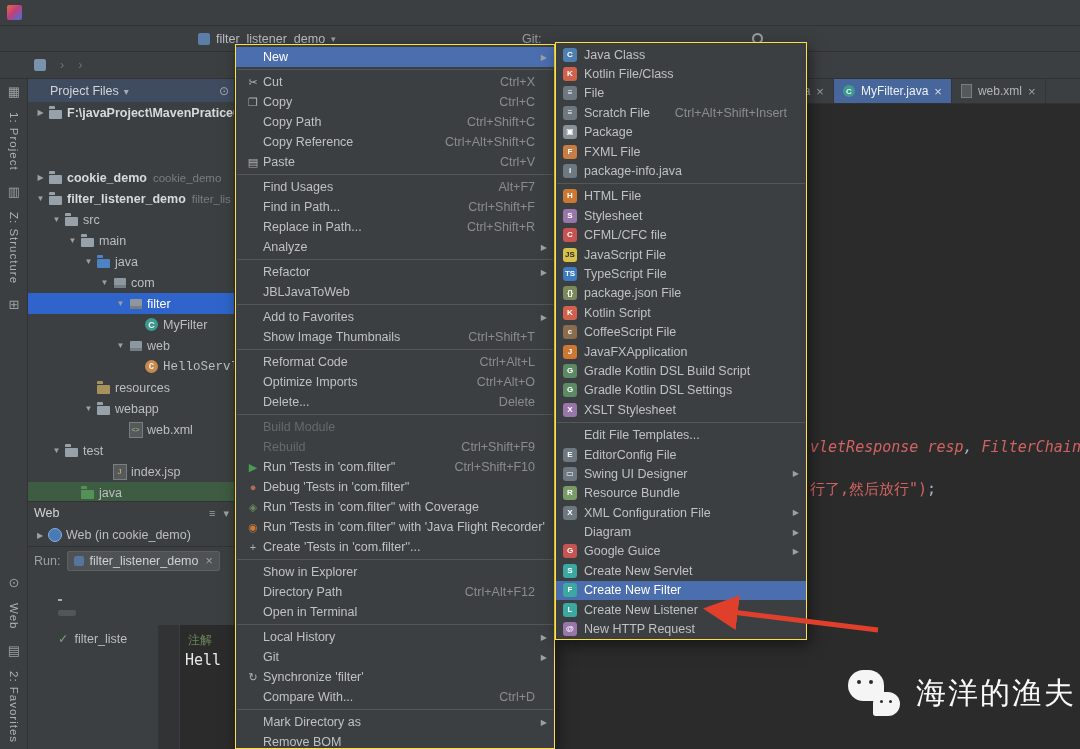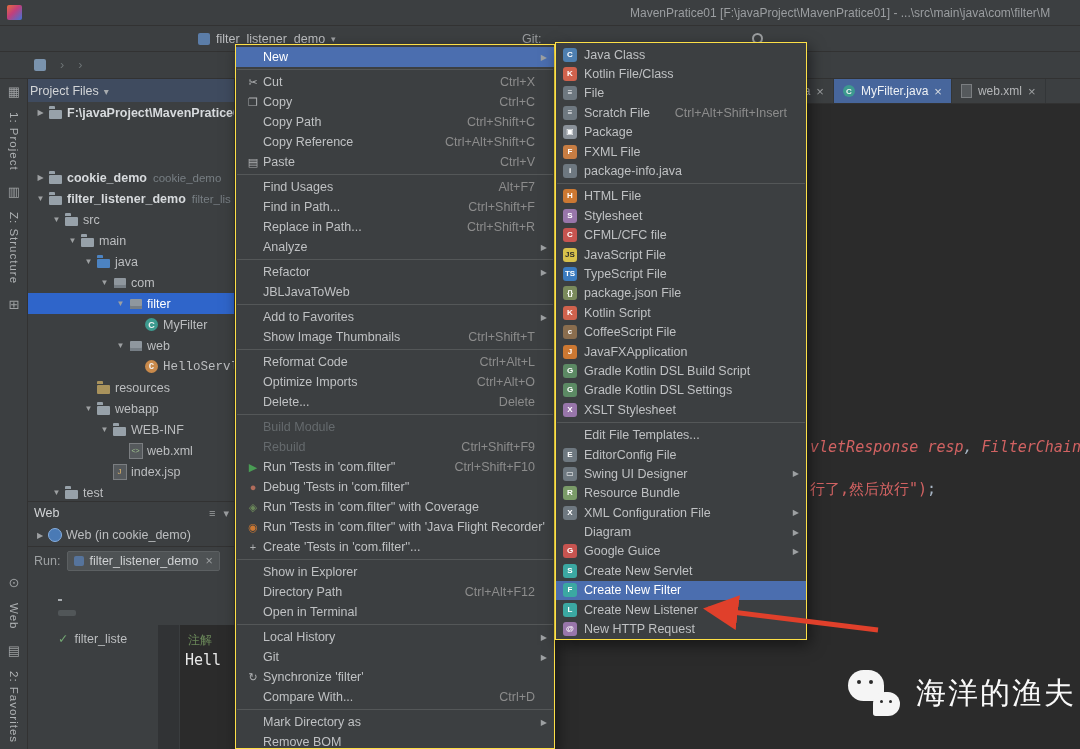--- a/index.html
+++ b/index.html
@@ -31,21 +31,21 @@
 
 #stripe{left:0;top:79px;width:28px;height:670px;background:#3c3f41;border-right:1px solid #323232;z-index:4}
 #stripe-top,#stripe-bottom{position:absolute;left:0;width:28px;display:flex;flex-direction:column;align-items:center;gap:14px}
 #stripe-top{top:6px}
 #stripe-bottom{bottom:6px}
 .sglyph{font-size:13px;color:#9da0a2;line-height:1}
 .slabel{writing-mode:vertical-rl;font-size:11.5px;color:#aeb1b3;letter-spacing:1px;white-space:nowrap}
 .sitem{display:flex;flex-direction:column;align-items:center;cursor:default}
 
 #project-panel{left:28px;top:79px;width:207px;height:670px;background:#3c3f41;border-right:1px solid #323232;z-index:4;overflow:hidden}
-#pf-header{position:absolute;left:0;top:0;width:223px;height:23px;background:#3f4b5f;display:flex;align-items:center;padding:0 2px;color:#d3d5d7}
+#pf-header{position:absolute;left:0;top:0;width:223px;height:23px;background:#3f4b5f;display:flex;align-items:center;padding:0 22px;color:#d3d5d7}
 .pf-caret::after{content:"▾";margin-left:5px;color:#a7abaf;font-size:10px}
 .pf-gear{margin-left:auto;color:#a7abaf;font-size:12px}
 .pf-gear::before{content:"⊙"}
 #tree{position:absolute;left:0;top:23px;width:207px}
 .trow{display:flex;align-items:center;height:21px;white-space:nowrap;overflow:hidden;cursor:default}
 .tarrow{flex:0 0 13px;font-size:8px;color:#9da0a2;text-align:center}
 .a-expanded::before{content:"▼"}
 .a-collapsed::before{content:"▶"}
 .ticon{flex:0 0 17px;height:15px;position:relative;display:flex;align-items:center;justify-content:center;margin-right:3px}
 [class*="i-folder"]::before{content:"";width:13px;height:9px;border-radius:1px;margin-top:3px;background:var(--fc,#97a1a9)}
@@ -151,21 +151,20 @@
       <span class="mb-item"></span>
       <span class="mb-item"></span>
       <span class="mb-item"></span>
       <span class="mb-item"></span>
       <span class="mb-item"></span>
       <span class="mb-item"></span>
       <span class="mb-item"></span>
       <span class="mb-item"></span>
       <span class="mb-item"></span>
     </span>
-  <span id="win-title">MavenPratice01 [F:\javaProject\MavenPratice01] - ...\src\main\java\com\filter\M</span>
 </div>
 
 <div id="toolbar" class="abs">
   <div class="tbgroup" style="left:8px;gap:15px">
 
   <span class="tbi"></span>
       <span class="tbi"></span>
       <span class="tbi"></span>
       <span class="tbi"></span>
       <span class="tbi"></span>
@@ -332,42 +331,36 @@
         <span class="ticon i-folder-res"></span>
         <span class="tlabel">resources</span>
         <span class="thint"></span>
       </div>
       <div class="trow" style="padding-left: 54px;">
         <span class="tarrow a-expanded"></span>
         <span class="ticon i-folder"></span>
         <span class="tlabel">webapp</span>
         <span class="thint"></span>
       </div>
-      <div class="trow" style="padding-left: 70px;">
-        <span class="tarrow a-expanded"></span>
-        <span class="ticon i-folder"></span>
-        <span class="tlabel">WEB-INF</span>
-        <span class="thint"></span>
-      </div>
       <div class="trow" style="padding-left: 86px;">
         <span class="tarrow"></span>
         <span class="ticon i-file-xml"></span>
         <span class="tlabel">web.xml</span>
         <span class="thint"></span>
       </div>
+      <div class="trow" style="padding-left: 22px;">
+        <span class="tarrow a-expanded"></span>
+        <span class="ticon i-folder"></span>
+        <span class="tlabel">test</span>
+        <span class="thint"></span>
+      </div>
       <div class="trow" style="padding-left: 70px;">
         <span class="tarrow"></span>
         <span class="ticon i-file-jsp"></span>
         <span class="tlabel">index.jsp</span>
-        <span class="thint"></span>
-      </div>
-      <div class="trow" style="padding-left: 22px;">
-        <span class="tarrow a-expanded"></span>
-        <span class="ticon i-folder"></span>
-        <span class="tlabel">test</span>
         <span class="thint"></span>
       </div>
       <div class="trow testrow" style="padding-left: 38px;">
         <span class="tarrow"></span>
         <span class="ticon i-folder-test"></span>
         <span class="tlabel">java</span>
         <span class="thint"></span>
       </div>
       <div class="trow targetrow" style="padding-left: 22px;">
         <span class="tarrow a-collapsed"></span>

